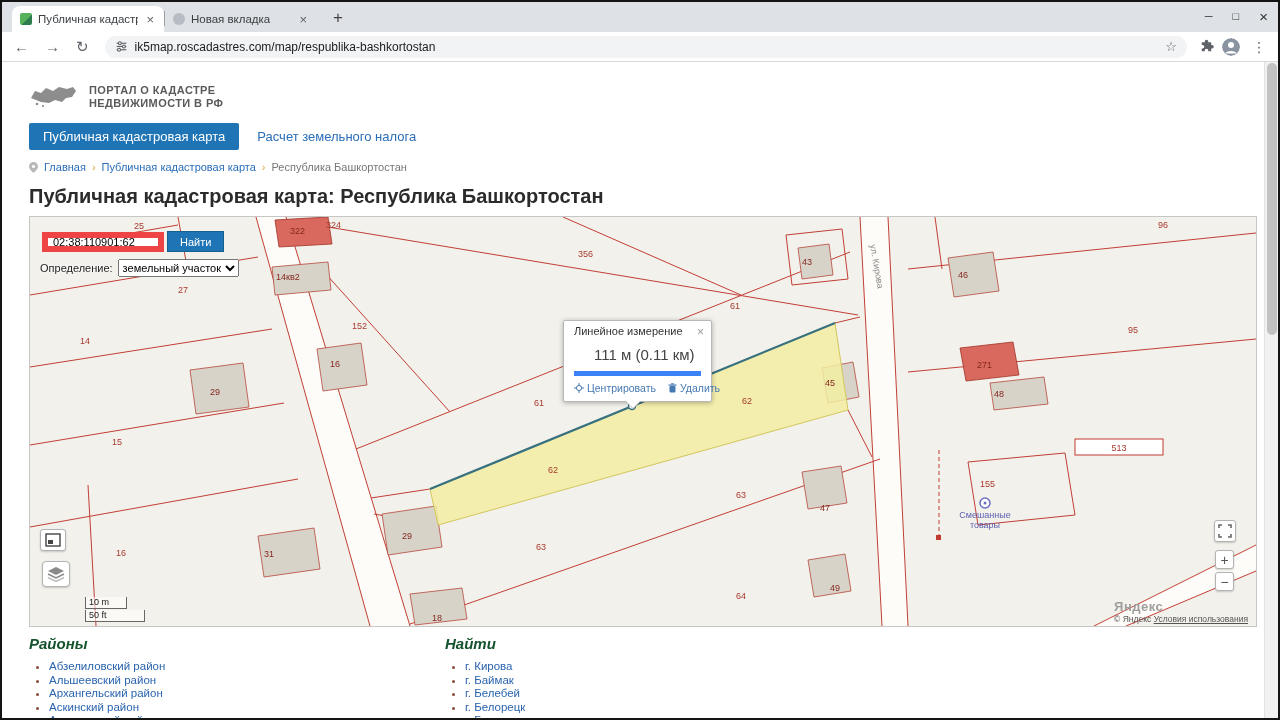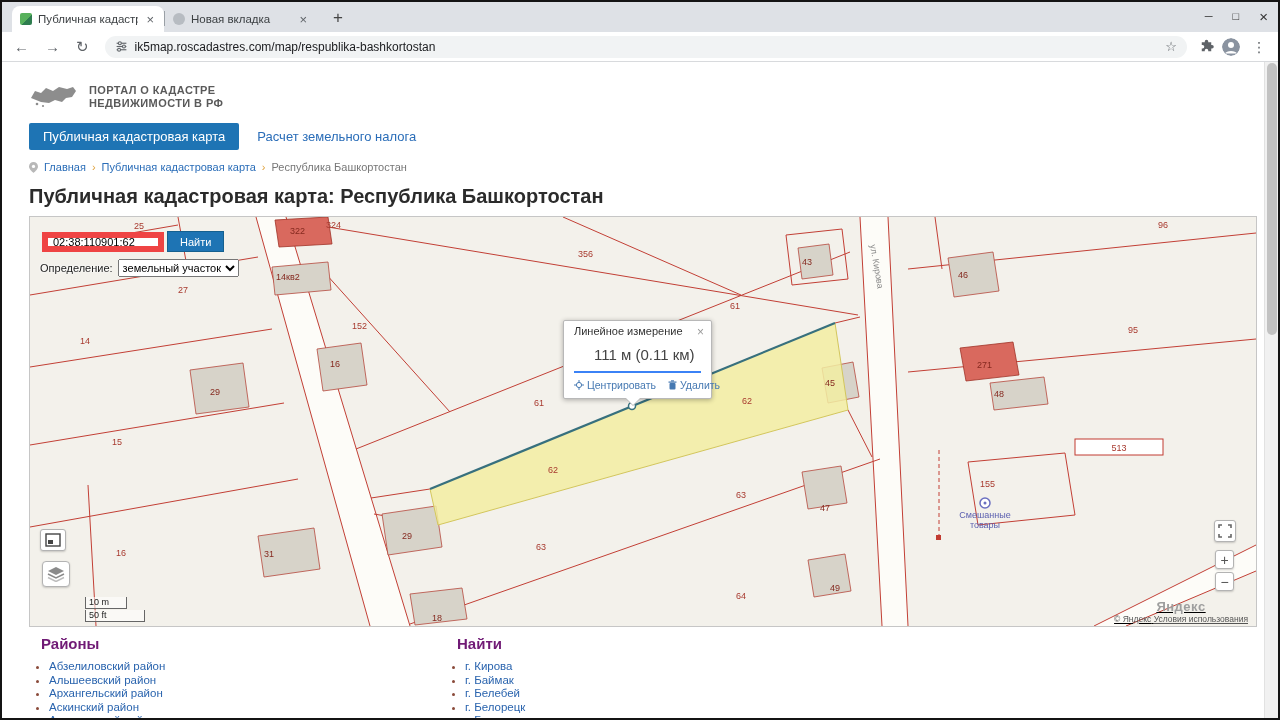--- a/index.html
+++ b/index.html
@@ -79,46 +79,46 @@
     text-shadow:0 0 3px #fff,0 0 3px #fff;}
   .filterrow select{font-size:11px;height:18px;font-family:"Liberation Sans",sans-serif;}
 
   .popup{position:absolute;left:533px;top:103px;width:149px;background:#fff;border:1px solid #b8b8b8;
     border-radius:2px;box-shadow:0 1px 5px rgba(0,0,0,.3);padding:4px 10px 7px;font-size:11px;color:#333;}
   .popup::before{content:"";position:absolute;left:61px;bottom:-8px;border:8px solid transparent;border-bottom:0;border-top-color:#b8b8b8;}
   .popup::after{content:"";position:absolute;left:62px;bottom:-7px;border:7px solid transparent;border-bottom:0;border-top-color:#fff;}
   .popup-title{font-size:11px;color:#333;margin-bottom:9px;}
   .popup-close{position:absolute;right:7px;top:4px;color:#9a9a9a;font-size:12px;cursor:pointer;}
   .popup-value{font-size:15px;color:#444;margin-bottom:8px;margin-left:20px;}
-  .popup-links{display:flex;gap:12px;border-top:2px solid #3b82f6;padding-top:6px;}
+  .popup-links{display:flex;gap:12px;border-top:5px solid #3b82f6;padding-top:6px;}
   .popup-links a{color:#4679b2;font-size:10.5px;text-decoration:none;display:flex;align-items:center;gap:3px;cursor:pointer;}
 
   .map-btn{position:absolute;background:#fff;border:1px solid #b3b3b3;border-radius:3px;
     display:flex;align-items:center;justify-content:center;cursor:pointer;box-shadow:0 1px 2px rgba(0,0,0,.18);}
   .legend{left:10px;top:312px;width:26px;height:22px;}
   .layers{left:12px;top:344px;width:28px;height:26px;border-radius:4px;}
   .fullscreen{right:20px;top:303px;width:22px;height:22px;}
   .zoomin{right:22px;top:333px;width:19px;height:19px;font-size:14px;color:#555;}
   .zoomout{right:22px;top:355px;width:19px;height:19px;font-size:14px;color:#555;}
 
   .scale{position:absolute;left:12px;bottom:4px;padding-left:43px;}
   .scale-line{border:1.5px solid #666;border-top:none;background:rgba(255,255,255,.55);
     font-size:9px;line-height:10px;padding:0 3px 1px;color:#222;white-space:nowrap;}
   .scale-line.m{width:42px;}
   .scale-line.ft{width:60px;margin-top:1px;}
 
-  .attrib{position:absolute;right:8px;bottom:2px;text-align:center;text-decoration:underline;}
+  .attrib{position:absolute;right:8px;bottom:2px;text-align:left;}
   .ylogo{font-size:13px;font-weight:bold;color:#9e9e9e;letter-spacing:.5px;}
   .acopy{font-size:8.5px;color:#555;}
   .acopy a{color:#555;text-decoration:underline;cursor:pointer;}
 
   
   .columns{display:flex;margin-top:8px;}
   .col{width:416px;}
-  .col h2{font-size:15px;font-weight:bold;color:#701a75;margin:0 12px 8px;}
+  .col h2{font-size:15px;font-weight:bold;color:#14532d;margin:0 0 8px;font-style:italic;}
   .col ul{margin:0;padding-left:20px;}
   .col li{font-size:11.5px;line-height:12.6px;margin:0 0 1px;color:#8a4a3a;}
   .bluelink{color:#2a64ae;text-decoration:none;cursor:pointer;}
 </style>
 </head>
 <body>
 
 <div class="window">
 
   <div class="tabbar">

